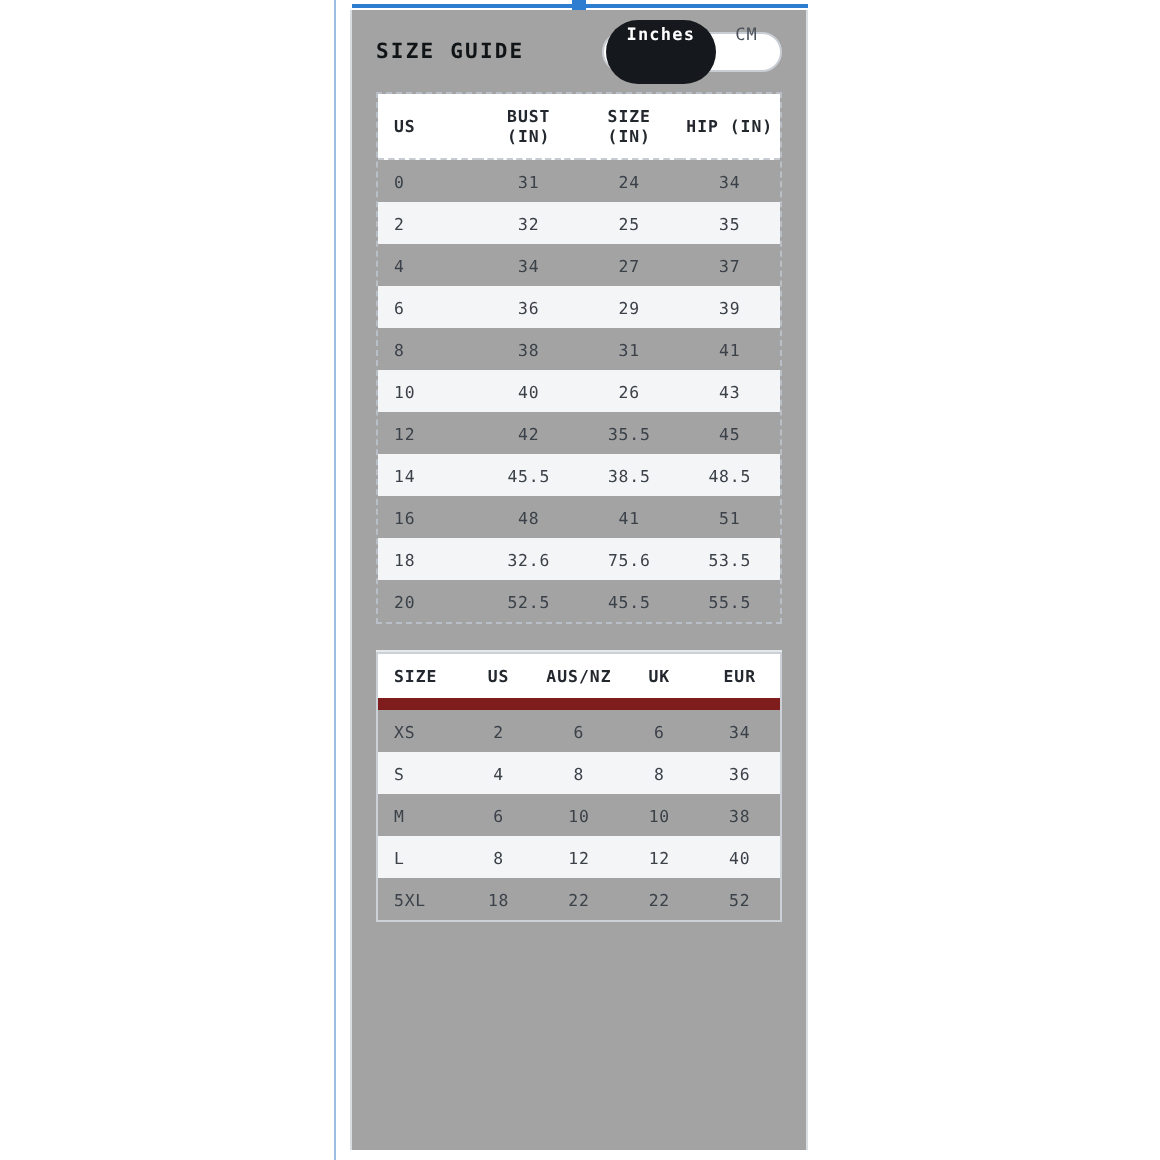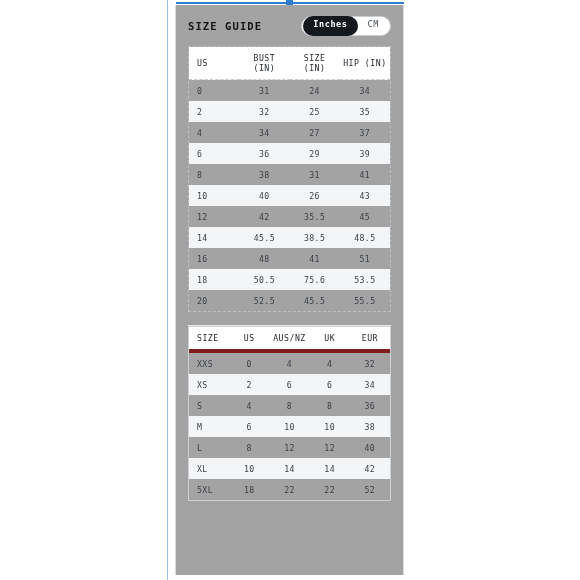--- a/index.html
+++ b/index.html
@@ -79,21 +79,21 @@
     border-radius: 999px;
     height: 20px;
     padding: 1px;
     box-sizing: border-box;
     background: #ffffff;
   }
   .unit-opt {
     font-size: 8.5px;
     letter-spacing: 0.6px;
     padding: 0 10px;
-    height: 20px;
+    height: 32px;
     line-height: 16px;
     border-radius: 999px;
     color: #4a5058;
     white-space: nowrap;
     cursor: pointer;
   }
   .unit-opt.active {
     background: #15181c;
     color: #ffffff;
     font-weight: bold;
@@ -107,30 +107,30 @@
     font-size: 8.2px;
     color: #30363d;
   }
   .table-wrap {
     border: 1px dashed #b9bfc6;
   }
   .table-wrap.solid-frame {
     border: 1px solid #ccd1d7;
   }
   .data-table th {
-    font-weight: normal;
+    font-weight: bold;
     font-size: 8.2px;
     letter-spacing: 0.5px;
     color: #23282e;
     padding: 6px 2px;
     text-align: center;
     background: #ffffff;
   }
   #conversion-table-wrap .data-table th {
-    border-bottom: 4px solid #7f1d1d;
+    border-bottom: 6px solid #7f1d1d;
   }
   #size-table-wrap .data-table thead tr {
     border-bottom: 1px dashed #c6ccd2;
   }
   .data-table td {
     padding: 5.5px 2px;
     text-align: center;
     letter-spacing: 0.4px;
     color: #3b4149;
   }
@@ -240,21 +240,21 @@
             <td>48.5</td>
           </tr>
           <tr>
             <td class="first-col">16</td>
             <td>48</td>
             <td>41</td>
             <td>51</td>
           </tr>
           <tr>
             <td class="first-col">18</td>
-            <td>50.5</td>
+            <td>32.6</td>
             <td>75.6</td>
             <td>53.5</td>
           </tr>
           <tr>
             <td class="first-col">20</td>
             <td>52.5</td>
             <td>45.5</td>
             <td>55.5</td>
           </tr>
         </tbody>
@@ -270,27 +270,20 @@
         <tr>
           <th class="first-col">SIZE</th>
           <th>US</th>
           <th>AUS/NZ</th>
           <th>UK</th>
           <th>EUR</th>
         </tr>
       </thead>
       <tbody id="conversion-table-body">
           <tr>
-            <td class="first-col">XXS</td>
-            <td>0</td>
-            <td>4</td>
-            <td>4</td>
-            <td>32</td>
-          </tr>
-          <tr>
             <td class="first-col">XS</td>
             <td>2</td>
             <td>6</td>
             <td>6</td>
             <td>34</td>
           </tr>
           <tr>
             <td class="first-col">S</td>
             <td>4</td>
             <td>8</td>
@@ -305,27 +298,20 @@
             <td>38</td>
           </tr>
           <tr>
             <td class="first-col">L</td>
             <td>8</td>
             <td>12</td>
             <td>12</td>
             <td>40</td>
           </tr>
           <tr>
-            <td class="first-col">XL</td>
-            <td>10</td>
-            <td>14</td>
-            <td>14</td>
-            <td>42</td>
-          </tr>
-          <tr>
             <td class="first-col">5XL</td>
             <td>18</td>
             <td>22</td>
             <td>22</td>
             <td>52</td>
           </tr>
         </tbody>
     </table>
   </div>
 

